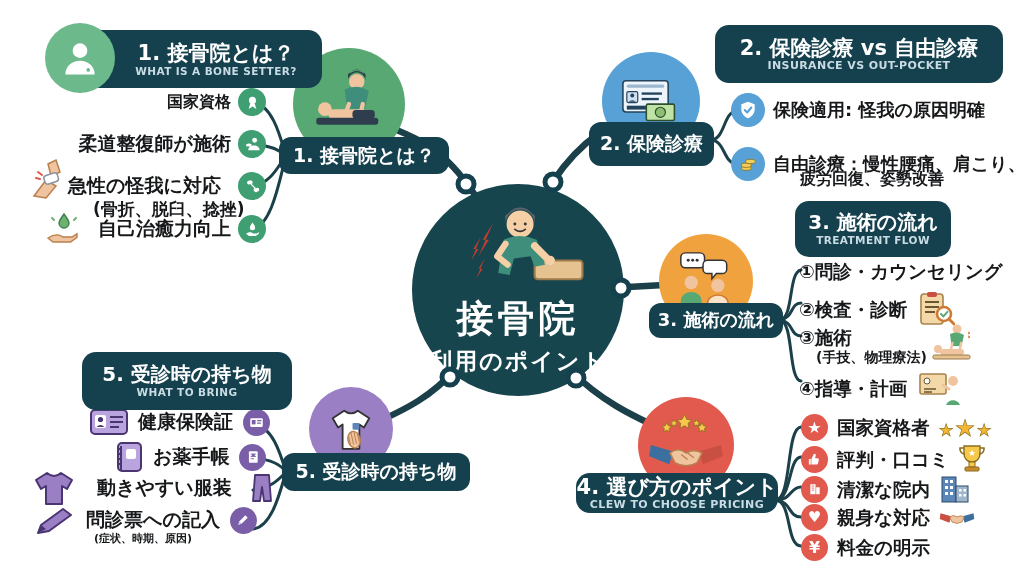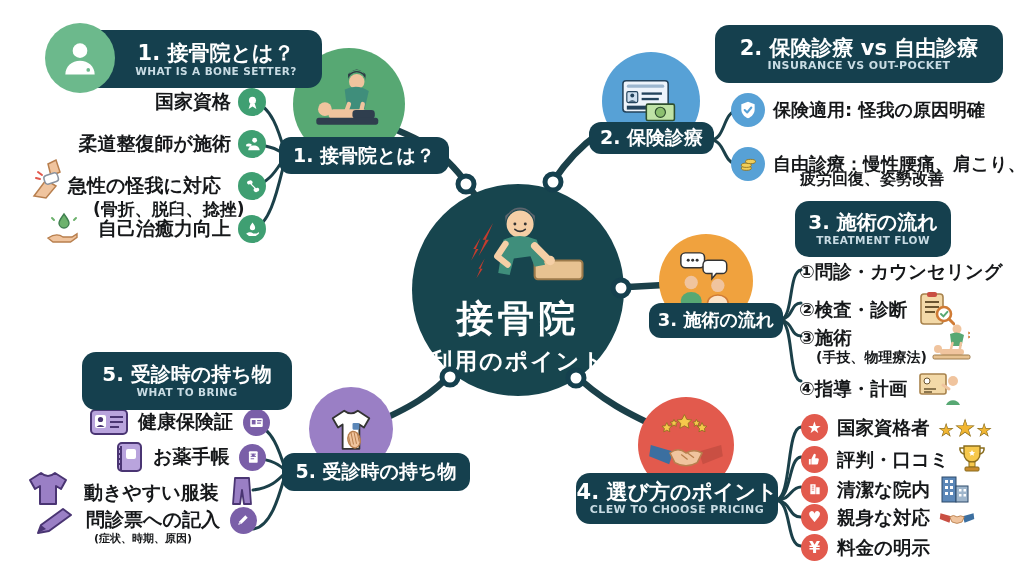--- a/index.html
+++ b/index.html
@@ -87,21 +87,21 @@
   </div>
   <div class="cnode" style="left:45px;top:23px;width:70px;height:70px;background:#6cb98c;z-index:5;">
     <svg width="44" height="44" viewBox="0 0 24 24" fill="#fff">
       <circle cx="12" cy="8" r="4"></circle>
       <path d="M4 21c0-4.4 3.6-7.5 8-7.5s8 3.1 8 7.5z"></path>
       <circle cx="16.5" cy="18.5" r="1.6" fill="#6cb98c" stroke="#fff" stroke-width="1.2"></circle>
     </svg>
   </div>
 
   <div class="row" style="left:20px;top:88px;width:246px;justify-content:flex-end;gap:7px;">
-    <span class="jp" style="font-size:19px">国家資格</span>
+    <span class="jp" style="font-size:16px">国家資格</span>
     <span class="mini" style="width:28px;height:28px;background:#3f9f72">
       <svg width="17" height="17" viewBox="0 0 24 24" fill="#fff">
           <circle cx="12" cy="9" r="5"></circle>
           <path d="M9 13l-2.5 8 5.5-3.2 5.5 3.2-2.5-8z"></path>
         </svg>
       </span>
   </div>
   <div class="row" style="left:20px;top:130px;width:246px;justify-content:flex-end;gap:7px;">
     <span class="jp" style="font-size:19px">柔道整復師が施術</span>
     <span class="mini" style="width:28px;height:28px;background:#3f9f72">
@@ -173,21 +173,21 @@
       <rect x="19" y="38" width="14" height="14" rx="2" fill="#cfe0f0" stroke="#23435c" stroke-width="1.5"></rect>
       <circle cx="26" cy="43" r="2.5" fill="#23435c"></circle>
         <path d="M21 51q5-4 10 0z" fill="#23435c"></path>
       <rect x="38" y="39" width="26" height="3" fill="#23435c"></rect>
       <rect x="38" y="46" width="22" height="3" fill="#23435c"></rect>
       <rect x="19" y="56" width="28" height="5" fill="#23435c"></rect>
       <rect x="44" y="54" width="36" height="21" rx="2" fill="#bfe3a6" stroke="#2f4f2f" stroke-width="2"></rect>
       <circle cx="62" cy="64.5" r="6.5" fill="#8cc070" stroke="#2f4f2f" stroke-width="1.5"></circle>
     </svg>
   </div>
-  <div class="pill" style="left:589px;top:122px;width:125px;height:32px;border-radius:12px;">
+  <div class="pill" style="left:589px;top:122px;width:125px;height:44px;border-radius:12px;">
     <div class="t" style="font-size:19px">2. 保険診療</div>
   </div>
 
   <div class="row" style="left:731px;top:93px;gap:8px;">
     <span class="mini" style="width:34px;height:34px;background:#57a1d6">
       <svg width="20" height="20" viewBox="0 0 24 24">
           <path d="M12 2l8 3v6c0 5-3.4 9-8 11-4.6-2-8-6-8-11V5z" fill="#fff"></path>
           <path d="M8 12l3 3 5-6" stroke="#57a1d6" stroke-width="2.4" fill="none" stroke-linecap="round" stroke-linejoin="round"></path>
         </svg>
       </span>
@@ -275,21 +275,21 @@
         <path d="M70 22l2 4 4 .5-3 3 .8 4-3.8-2-3.8 2 .8-4-3-3 4-.5z"></path>
         <path d="M36 16l1.5 3 3 .4-2.2 2.2.6 3-2.9-1.5-2.9 1.5.6-3-2.2-2.2 3-.4z" transform="translate(-1,2)"></path>
         <path d="M62 16l1.5 3 3 .4-2.2 2.2.6 3-2.9-1.5-2.9 1.5.6-3-2.2-2.2 3-.4z" transform="translate(1,2)"></path>
       </g>
       <path d="M6,50 L34,58 L29,74 L4,64 Z" fill="#3b6fa0"></path>
       <path d="M94,50 L66,58 L71,74 L96,64 Z" fill="#c94f43"></path>
       <path d="M30,60 q10,-8 20,0 q10,-6 20,0 l-6,12 q-14,8 -28,0 z" fill="#f0c49e" stroke="#b87f4e" stroke-width="2"></path>
       <path d="M44,62l8,6 M52,60l8,6" stroke="#b87f4e" stroke-width="1.6"></path>
     </svg>
   </div>
-  <div class="pill" style="left:576px;top:473px;width:202px;height:51px;">
+  <div class="pill" style="left:576px;top:473px;width:202px;height:40px;">
     <div class="t" style="font-size:21px">4. 選び方のポイント</div>
     <div class="s" style="font-size:11px">CLEW TO CHOOSE PRICING</div>
   </div>
 
   <div class="row" style="left:801px;top:414px;gap:9px;">
     <span class="mini" style="width:27px;height:27px;background:#e25a4d">
       <span class="glyph" style="font-size:16px">★</span>
       </span>
     <span class="jp" style="font-size:18.5px">国家資格者</span>
     <span style="color:#f2b632;font-size:17px;letter-spacing:1px;-webkit-text-stroke:.6px #8a6d1d;">★<span style="font-size:23px">★</span>★</span>
@@ -396,21 +396,21 @@
     </svg>
     <span class="jp" style="font-size:19px">健康保険証</span>
     <span class="mini" style="width:27px;height:27px;background:#7a5fa8">
       <svg width="15" height="15" viewBox="0 0 24 24">
           <rect x="2" y="5" width="20" height="14" rx="2" fill="#fff"></rect>
           <rect x="4.5" y="8" width="6" height="7" fill="#7a5fa8"></rect>
           <path d="M13 9h7 M13 13h6" stroke="#7a5fa8" stroke-width="1.8"></path>
         </svg>
       </span>
   </div>
-  <div class="row" style="left:22px;top:470px;gap:10px;align-items:flex-end;">
+  <div class="row" style="left:28px;top:470px;gap:17px;">
     <svg width="52" height="36" viewBox="0 0 52 36">
       <path d="M8,10 L19,3 Q26,9 33,3 L44,10 L39,19 L34,16 L34,34 L18,34 L18,16 L13,19 Z" fill="#9a7fc5" stroke="#4a3573" stroke-width="2" stroke-linejoin="round"></path>
     </svg>
     <span class="jp" style="font-size:19px">動きやすい服装</span>
     <svg width="26" height="30" viewBox="0 0 26 30">
       <path d="M6 2h14l2 26h-7l-2-14-2 14H4z" fill="#9a7fc5" stroke="#4a3573" stroke-width="1.8" stroke-linejoin="round"></path>
     </svg>
   </div>
   <div class="row" style="left:36px;top:505px;gap:10px;">
     <svg width="40" height="30" viewBox="0 0 40 30">

